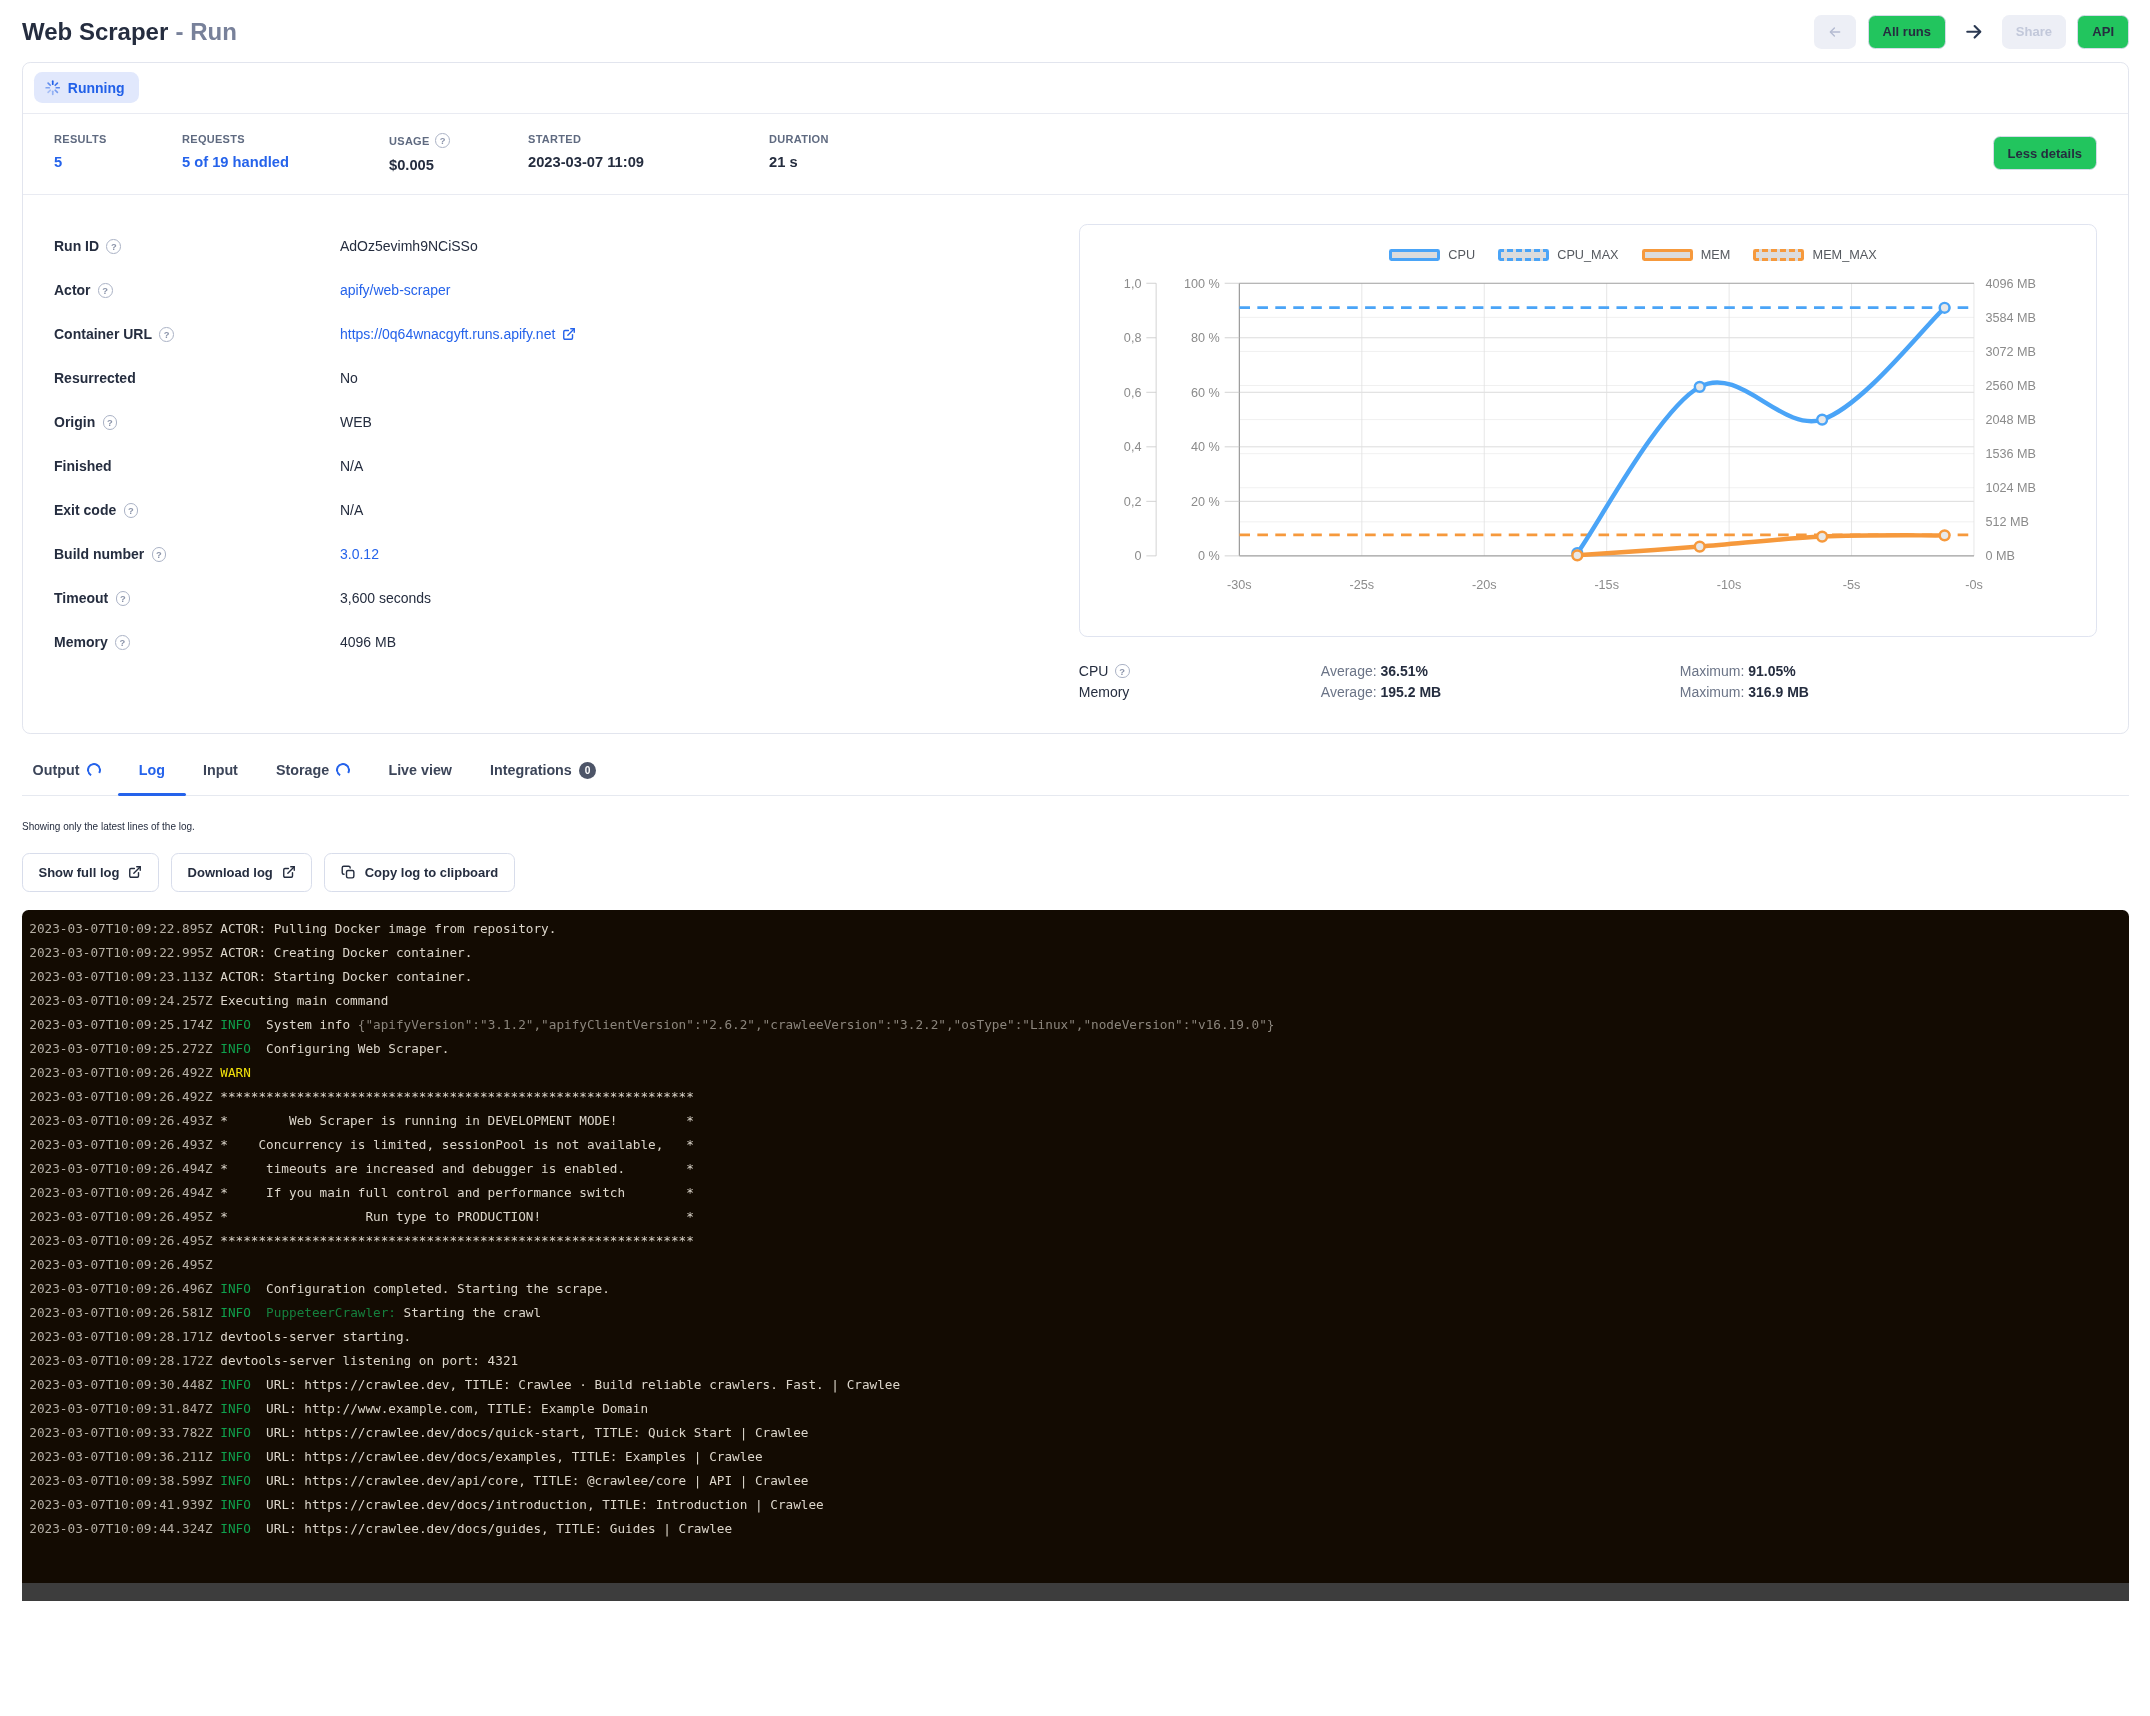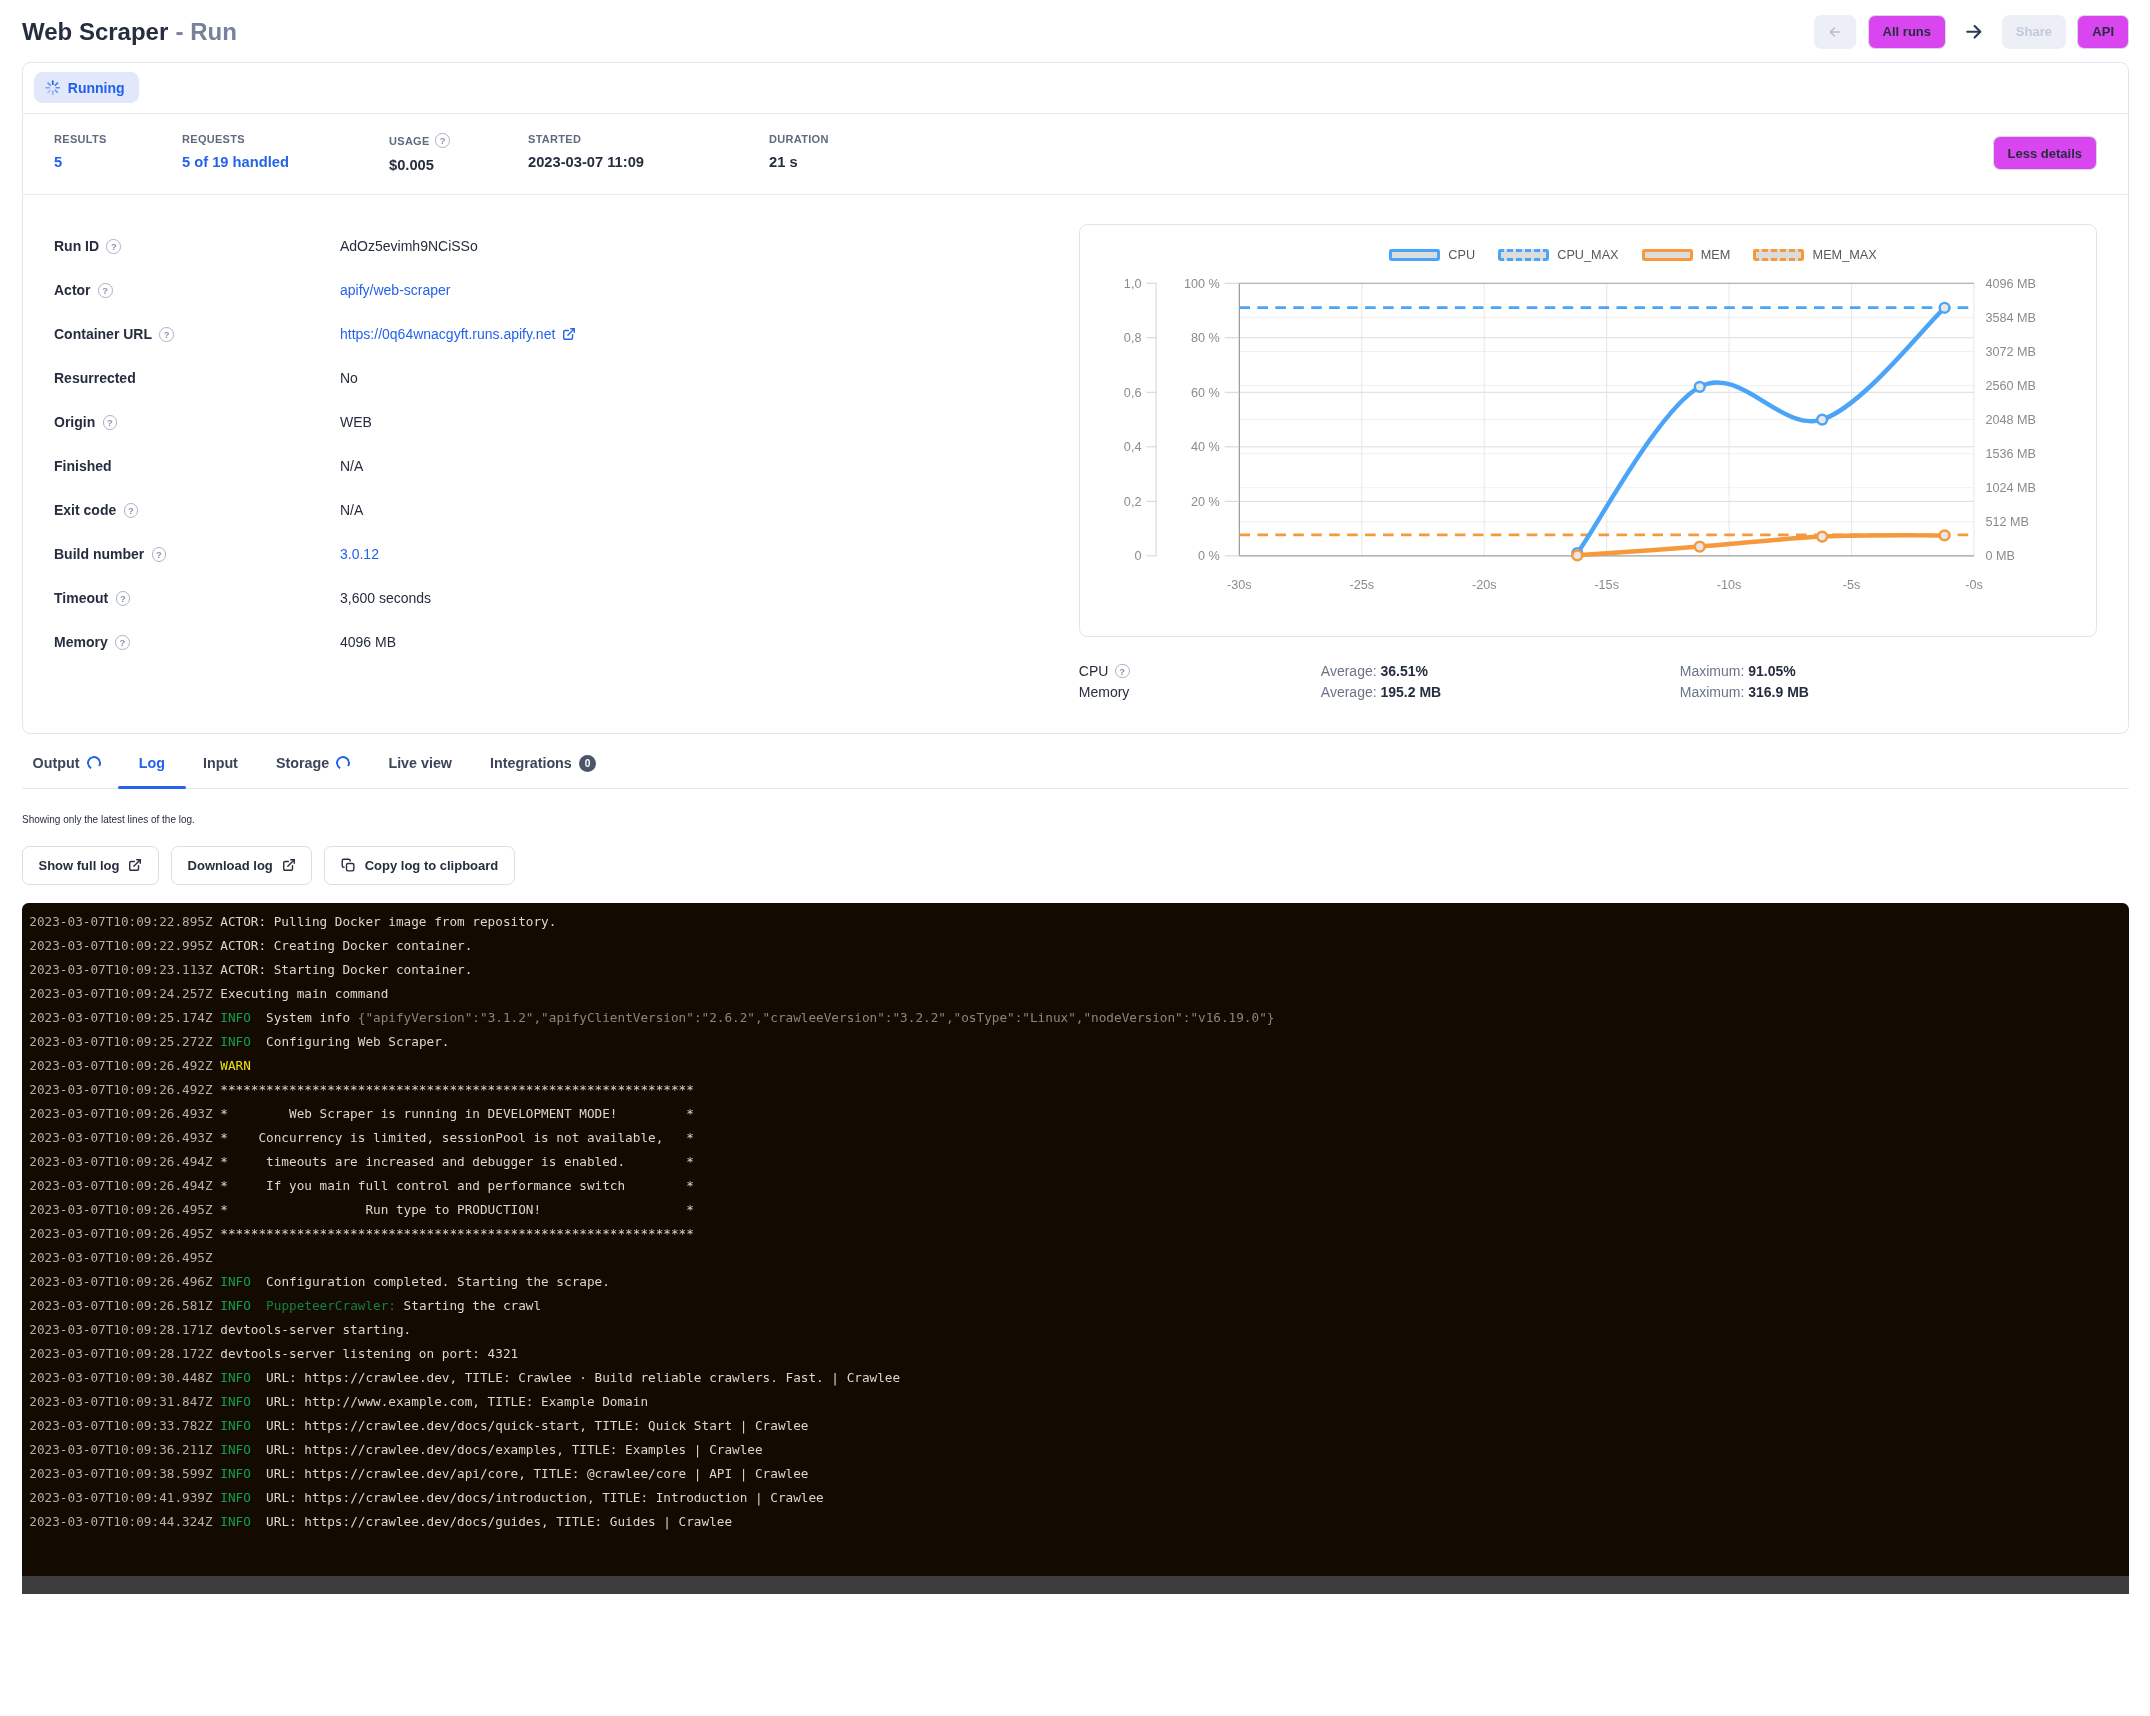--- a/index.html
+++ b/index.html
@@ -9,21 +9,21 @@
 
   
   .hdr { display:flex; align-items:center; }
   .title { font-size:24px; font-weight:700; color:#252d3f; }
   .subtitle { font-size:24px; font-weight:700; color:#78819a; margin-left:7.3px; }
   .hdr-nav { margin-left:auto; display:flex; align-items:center; gap:11.4px; }
   .btn { height:34px; border-radius:7.3px; font-weight:700; font-size:13px;
          display:inline-flex; align-items:center; justify-content:center;
          padding:0 14px; cursor:pointer; border:none; background:none;
          font-family:inherit; color:#252d3f; }
-  .btn-outline { background:#d946ef; border:0.8px solid #d6dbe9; }
+  .btn-outline { background:#22c55e; border:0.8px solid #d6dbe9; }
   .btn-disabled { background:#edeff6; color:#c2c8da; }
   .btn-ghost-disabled { background:#edeff6; width:42px; }
   .icon-plain { width:33px; padding:0; }
 
   
   .card { margin-top:13px; border:0.8px solid #e2e5ee; border-radius:8.2px; background:#fff; }
   .badge-row { padding:9.8px 11.4px; border-bottom:0.8px solid #e9ebf2; }
   .run-badge { display:inline-flex; align-items:center; gap:7.3px; background:#e1e8fc;
                color:#2160e8; font-weight:600; font-size:14px; padding:7.3px 14px 7.3px 10.6px;
                border-radius:8.2px; }
@@ -55,21 +55,21 @@
   .chart-card { border:0.8px solid #e0e4f0; border-radius:8.2px; padding:19.6px 19.6px 9.8px; background:#fff; }
   .chart-legend { display:flex; justify-content:center; gap:23px; margin:3.3px 0 8.2px 90px; }
   .legend-item { display:flex; align-items:center; gap:8.2px; font-size:12.7px; color:#55595f; }
   .legend-swatch { width:51px; height:12.2px; background:#dcdcdc; border-radius:2.4px; }
   .resource-stats { margin-top:26px; display:grid; grid-template-columns:242px 359px 1fr;
                     row-gap:4.9px; font-size:14px; align-items:center; }
   .rs-label { display:flex; align-items:center; gap:6.5px; color:#252d3f; }
   .rs-k { color:#6b7487; } .rs-v { font-weight:700; color:#252d3f; }
 
   
-  .tabs-wrap { border-bottom:0.8px solid #e6e9f0; margin-top:16px; padding-left:10.6px; }
+  .tabs-wrap { border-bottom:0.8px solid #e6e9f0; margin-top:23px; padding-left:10.6px; }
   .tabs { display:flex; gap:38px; }
   .tab { position:relative; display:flex; align-items:center; gap:7.3px; font-size:14.3px;
          font-weight:600; color:#3c4559; padding:4.9px 0 16.3px; cursor:pointer;
          background:none; border:none; font-family:inherit; }
   .tab.active { color:#2563eb;text-align:center; }
   .tab.active::after { content:""; position:absolute; left:-21px; right:-21px; bottom:-0.8px;
                        height:3.3px; border-radius:2.4px; background:#2563eb; }
   .spinner { width:14px; height:14px; border-radius:50%; border:2.1px solid #2563eb;
              border-bottom-color:transparent; transform:rotate(-15deg); }
   .tab-badge { width:17px; height:17px; border-radius:50%; background:#4d5568; color:#fff;

